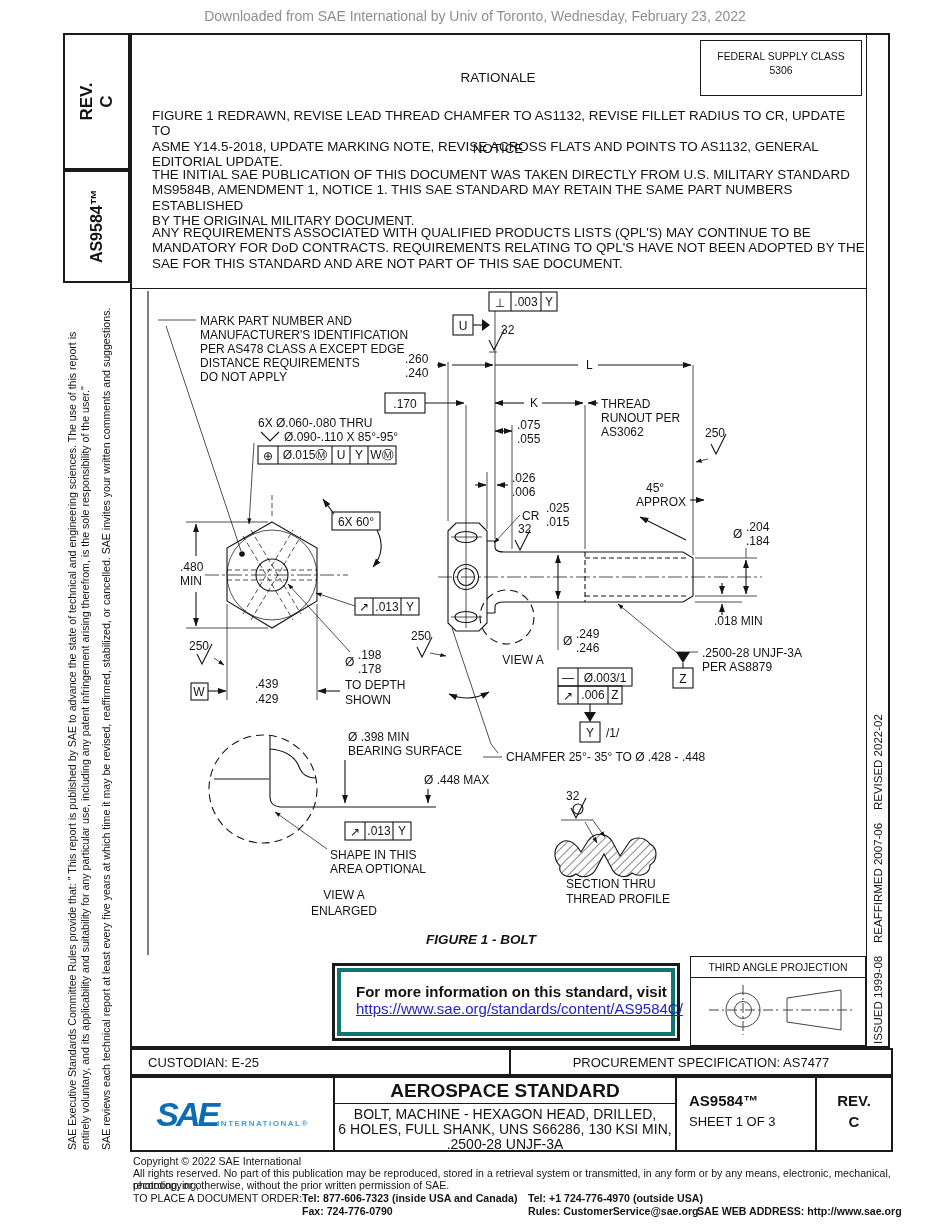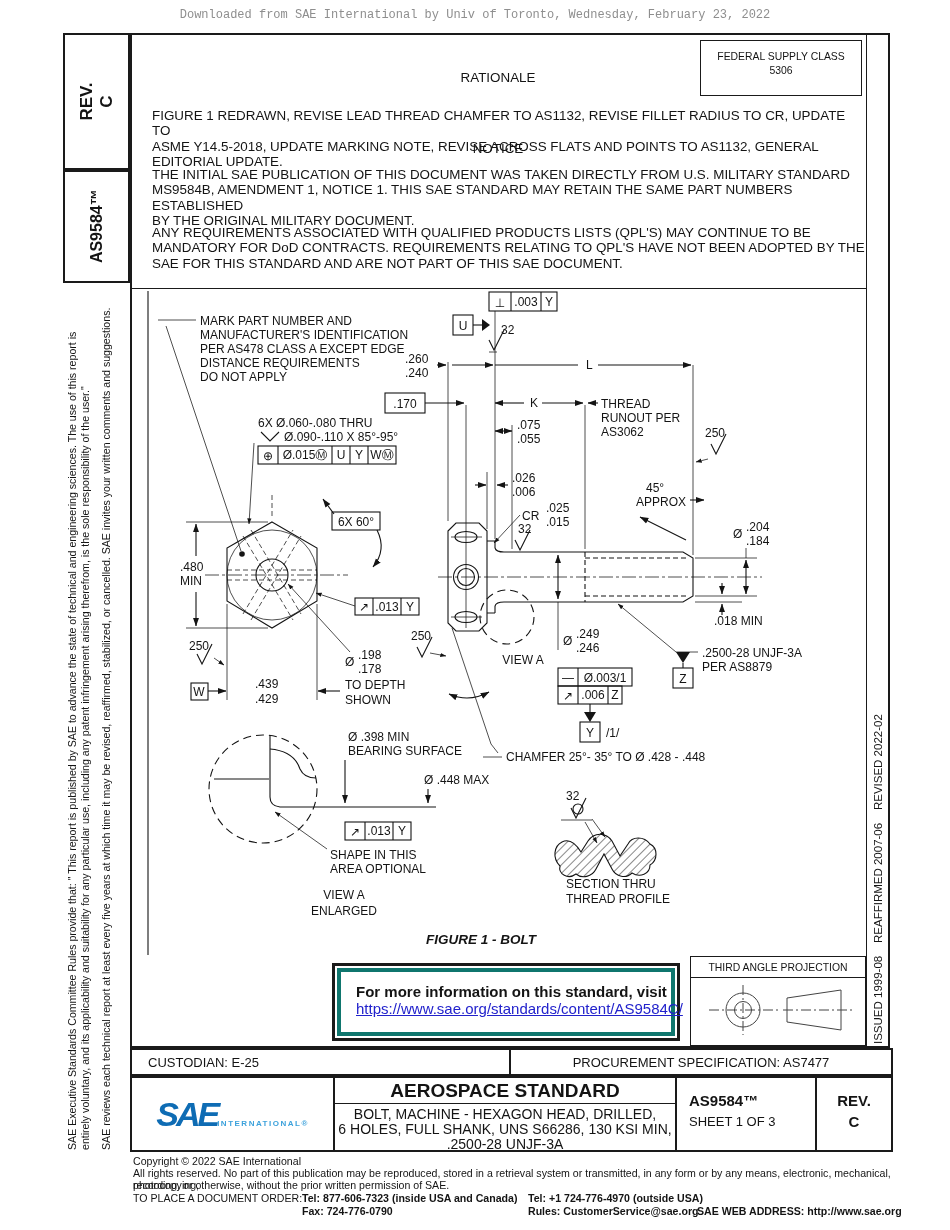--- a/index.html
+++ b/index.html
@@ -11,21 +11,21 @@
   .vflex{display:flex;align-items:center;justify-content:center}
   .rot{transform:rotate(-90deg);white-space:pre-line;text-align:center;line-height:1.15}
   .vtext{transform:rotate(-90deg);transform-origin:0 0;white-space:pre;position:absolute}
   svg text{font-family:"Liberation Sans",sans-serif;fill:#141414;font-size:12px}
   svg .tc{text-anchor:middle}
   svg .ln{stroke:#141414;stroke-width:1.1;fill:none}
   svg .tn{stroke:#141414;stroke-width:0.75;fill:none}
   svg .d1{stroke-dasharray:5 3}
   svg .cl{stroke-dasharray:14 3 3 3}
   svg .d2{stroke-dasharray:8 5}
-  .hdr{color:#8e8e8e;font-family:Liberation Mono, monospace;font-size:12px;text-align:center}
+  .hdr{color:#8e8e8e;font-family:Liberation Sans, sans-serif;font-size:14px;text-align:center}
   .body13{font-size:13.4px;line-height:15.4px}
   .link{color:#2222cc;text-decoration:underline}
   .cells{display:flex;height:100%}
 </style>
 </head>
 <body>
 
 <div class="abs hdr" style="left:0;top:8px;width:950px">Downloaded from SAE International by Univ of Toronto, Wednesday, February 23, 2022</div>
 
 <div class="bx" style="left:130px;top:33px;width:760px;height:1015px"></div>

